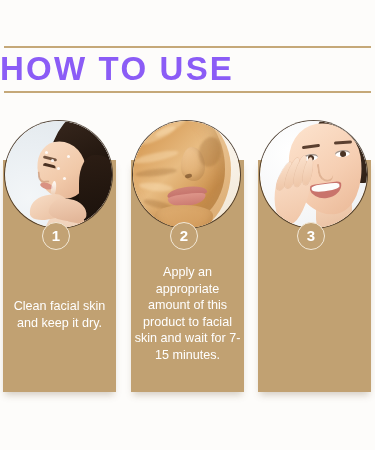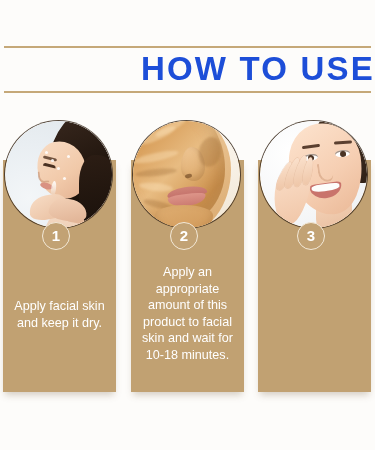--- a/index.html
+++ b/index.html
@@ -39,26 +39,26 @@
     background: #c5a878;
   }
   .rule-top { top: 0px; }
   .rule-bottom { top: 45px; }
 
   .title {
     position: absolute;
     left: 0;
     top: 3px;
     width: 375px;
-    text-align: right;
+    text-align: left;
     font-size: 33px;
     line-height: 40px;
     font-weight: bold;
     letter-spacing: 2.2px;
-    color: #1d4ed8;
+    color: #8b5cf6;
     white-space: nowrap;
   }
 
   
   .steps {
     position: absolute;
     left: 0;
     top: 118px;
     width: 375px;
     height: 290px;
@@ -465,21 +465,21 @@
             <div class="s1-drop" style="left:62px; top:34px;"></div>
             <div class="s1-drop" style="left:40px; top:30px;"></div>
           </div>
         </div>
       </div>
 
       <div class="badge">
         <span class="badge-num">1</span>
       </div>
 
-      <div class="caption cap-1">Apply facial skin and keep it dry.</div>
+      <div class="caption cap-1">Clean facial skin and keep it dry.</div>
     </div>
 
     <div class="step step-2">
       <div class="panel"></div>
 
       <div class="photo">
         <div class="photo-inner">
           <div class="scene">
             <div class="s2-bg"></div>
             <div class="s2-face"></div>
@@ -497,21 +497,21 @@
             <div class="s2-chin"></div>
             <div class="s2-streak-d" style="left:66px; top:16px; width:22px; height:30px; transform:rotate(12deg);"></div>
           </div>
         </div>
       </div>
 
       <div class="badge">
         <span class="badge-num">2</span>
       </div>
 
-      <div class="caption cap-2">Apply an appropriate amount of this product to facial skin and wait for 10-18 minutes.</div>
+      <div class="caption cap-2">Apply an appropriate amount of this product to facial skin and wait for 7-15 minutes.</div>
     </div>
 
     <div class="step step-3">
       <div class="panel"></div>
 
       <div class="photo">
         <div class="photo-inner">
           <div class="scene">
             <div class="s3-bg"></div>
             <div class="s3-hair"></div>

